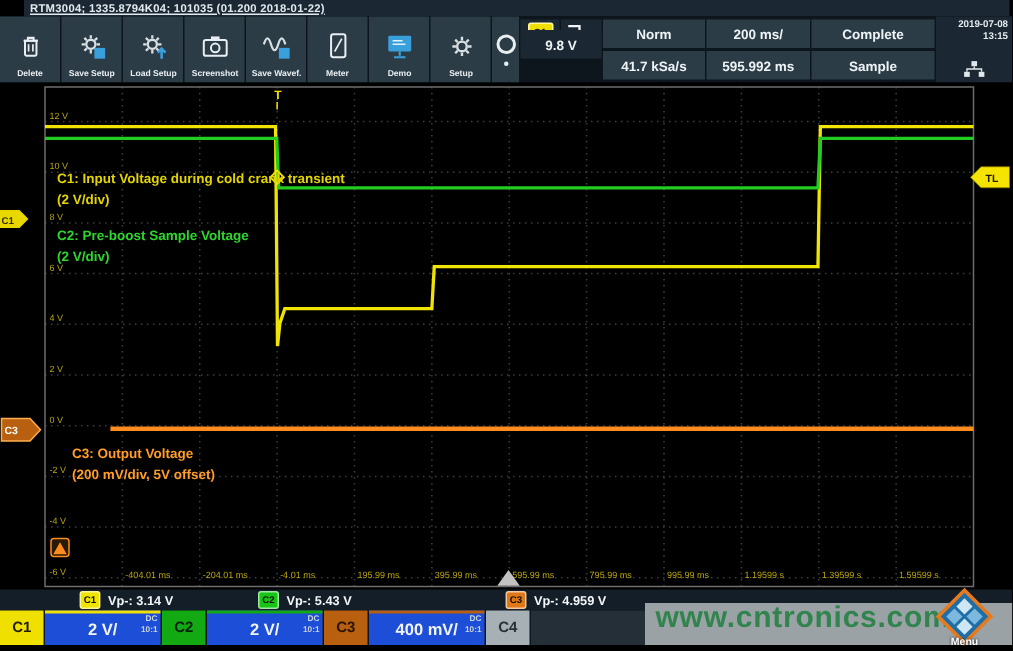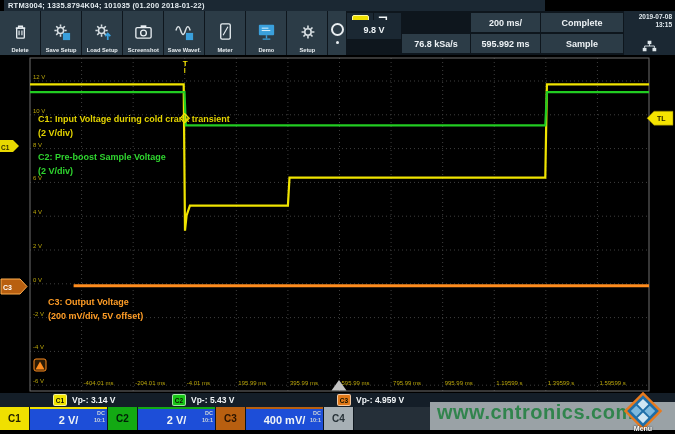--- a/index.html
+++ b/index.html
@@ -1,21 +1,21 @@
 <!DOCTYPE html>
 <html><head>
 <meta charset="utf-8">
 <style>
   html,body{margin:0;padding:0;background:#000;}
   .screen{position:relative;width:675px;height:434px;background:#000;overflow:hidden;
           font-family:"Liberation Sans",sans-serif;-webkit-font-smoothing:antialiased;}
   
-  .titlebar{position:absolute;top:0;left:4px;width:541px;height:11px;background:#1b2833;
+  .titlebar{position:absolute;top:0;left:16px;width:657px;height:11px;background:#1b2833;
             color:#e2eaef;font-size:7.5px;font-weight:bold;line-height:11px;padding-left:4px;
-            box-sizing:border-box;letter-spacing:.2px;}
+            box-sizing:border-box;letter-spacing:.2px;text-decoration:underline;}
   
   .toolbar{position:absolute;top:11px;left:0;width:675px;height:44px;background:#0e161d;}
   .tb-btn{position:absolute;top:0;width:40px;height:44px;background:#2c3c47;display:flex;
           flex-direction:column;align-items:center;justify-content:flex-end;box-sizing:border-box;
           padding-bottom:2px;}
   .tb-btn svg{width:21px;height:21px;margin-bottom:1px;}
   .tb-label{font-size:6px;color:#e9eef1;font-weight:bold;white-space:nowrap;transform:scale(.95);}
   .knob{position:absolute;top:0;left:328px;width:18px;height:44px;background:#2c3c47;
         display:flex;flex-direction:column;align-items:center;justify-content:center;}
   .knob .ring{width:9px;height:9px;border:2px solid #e9eef1;border-radius:50%;}
@@ -148,25 +148,26 @@
       <span class="trig-badge">C1</span>
     </div>
     <div class="cell cell-dark" style="left:374px;top:2px;width:27px;">
       <span>
         <svg width="24" height="15" viewBox="0 0 28 18">
             <path d="M3 4h9v10h13" stroke="#f2f6f8" stroke-width="1.8" fill="none"></path>
             <path d="M9.6 8.6h4.8L12 12z" fill="#f2f6f8"></path>
           </svg>
       </span>
     </div>
+    <div class="cell cell-lit" style="left:402px;top:2px;width:68px;">Norm</div>
     <div class="cell cell-lit" style="left:471px;top:2px;width:69px;">200 ms/</div>
     <div class="cell cell-lit" style="left:541px;top:2px;width:82px;">Complete</div>
 
     <div class="cell cell-dark" style="left:347px;top:9px;width:54px;">9.8 V</div>
-    <div class="cell cell-lit" style="left:402px;top:23px;width:68px;">76.8 kSa/s</div>
+    <div class="cell cell-lit" style="left:402px;top:23px;width:68px;">41.7 kSa/s</div>
     <div class="cell cell-lit" style="left:471px;top:23px;width:69px;">595.992 ms</div>
     <div class="cell cell-lit" style="left:541px;top:23px;width:82px;">Sample</div>
 
     <div class="datecell">
       <div>2019-07-08</div>
       <div>13:15</div>
       <span class="lan">
         <svg width="15" height="12" viewBox="0 0 20 16">
             <rect x="7.5" y="1" width="5" height="4.5" fill="#dfe7ec"></rect>
             <rect x="1" y="10.5" width="5" height="4.5" fill="#dfe7ec"></rect>

